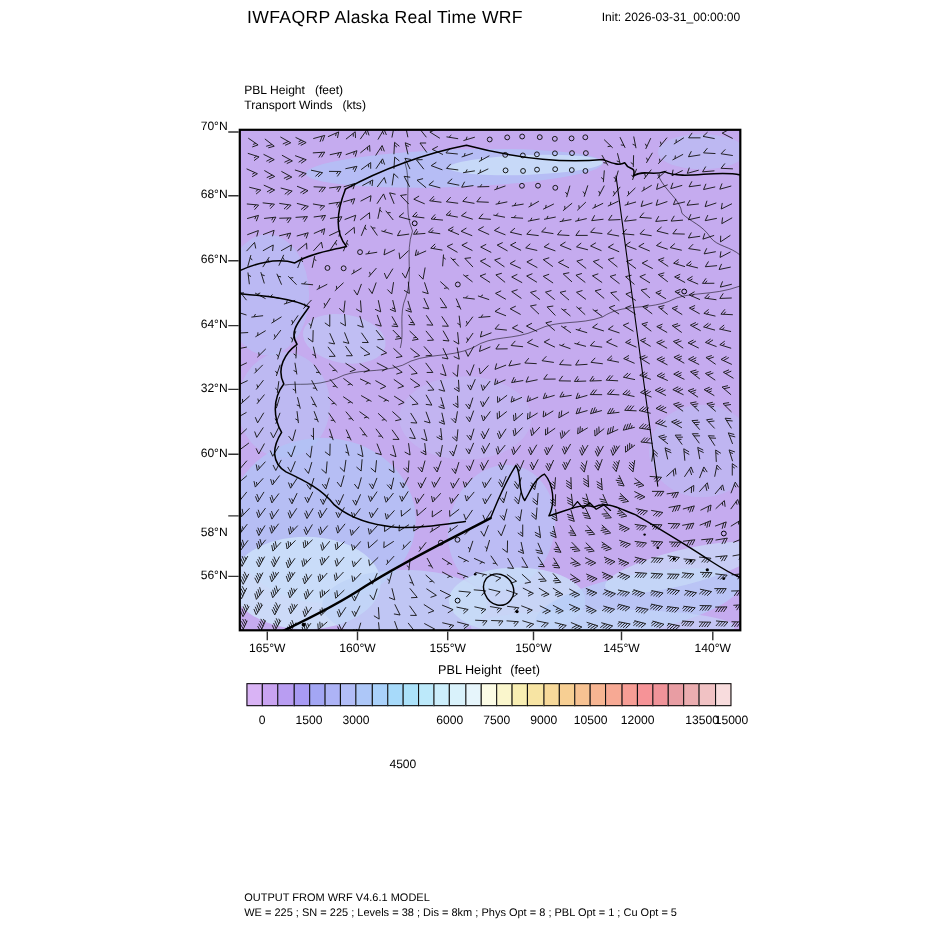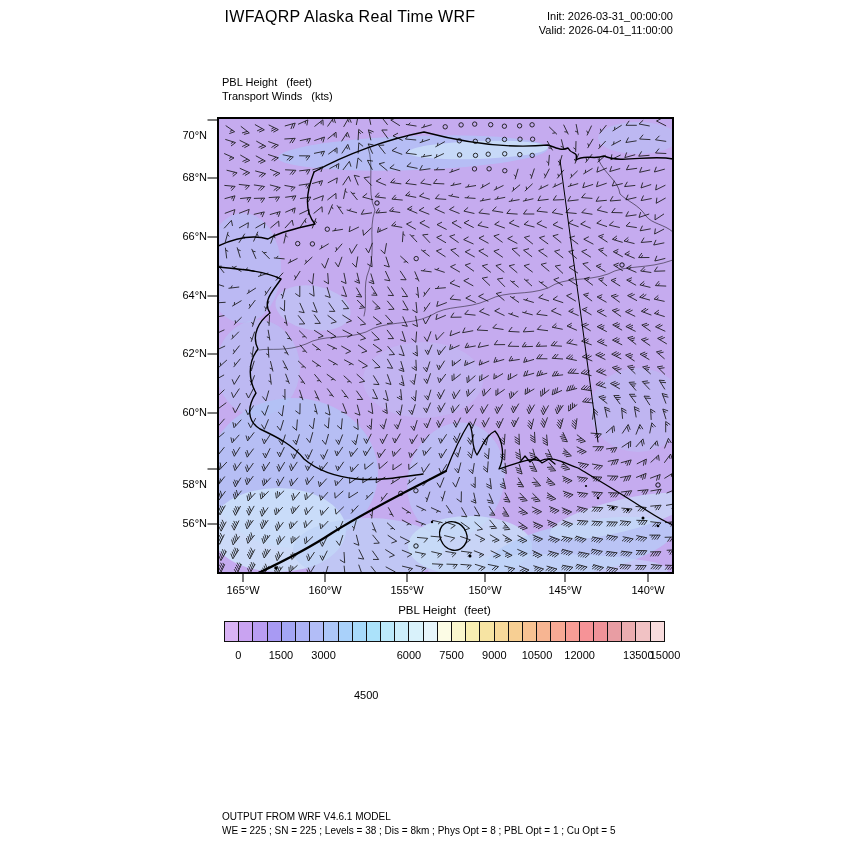--- a/index.html
+++ b/index.html
@@ -24,21 +24,20 @@
 </style>
 </head>
 <body>
 
 <div class="page">
 
   <div class="title">IWFAQRP Alaska Real Time WRF</div>
 
   <div class="ts">
     <div>Init: 2026-03-31_00:00:00</div>
-    <div>Valid: 2026-04-01_11:00:00</div>
   </div>
 
   <div class="fieldlabels">
     <div><span>PBL Height</span><span class="u">(feet)</span></div>
     <div><span>Transport Winds</span><span class="u">(kts)</span></div>
   </div>
 
   <div id="mapwrap">
     <svg id="mapsvg" width="482" height="472" viewBox="0 0 482 472">
         <g transform="translate(14,6)" clip-path="url(#mclip)">
@@ -150,25 +149,25 @@
       <div class="cell" style="background: rgb(241, 194, 196);"></div>
       <div class="cell" style="background: rgb(248, 220, 221);"></div>
     </div>
   <div id="cblabels"></div>
 
   <div class="footer">
     <div>OUTPUT FROM WRF V4.6.1 MODEL</div>
     <div>WE = 225 ; SN = 225 ; Levels = 38 ; Dis = 8km ; Phys Opt = 8 ; PBL Opt = 1 ; Cu Opt = 5</div>
   </div>
 
-<div class="latlab" style="top: 129px;">70°N</div>
+<div class="latlab" style="top: 109px;">70°N</div>
     <div class="latlab" style="top: 171px;">68°N</div>
     <div class="latlab" style="top: 230px;">66°N</div>
     <div class="latlab" style="top: 289px;">64°N</div>
-    <div class="latlab" style="top: 347px;">62°N</div>
+    <div class="latlab" style="top: 347px;">32°N</div>
     <div class="latlab" style="top: 406px;">60°N</div>
     <div class="latlab" style="top: 478px; text-align: right;">58°N</div>
     <div class="latlab" style="top: 517px;">56°N</div>
     <div class="lonlab" style="left: 213px;">165°W</div>
     <div class="lonlab" style="left: 295px;">160°W</div>
     <div class="lonlab" style="left: 377px;">155°W</div>
     <div class="lonlab" style="left: 455px;">150°W</div>
     <div class="lonlab" style="left: 535px;">145°W</div>
     <div class="lonlab" style="left: 618px;">140°W</div>
     <div class="cblab" style="left: 210.226px;">0</div>

